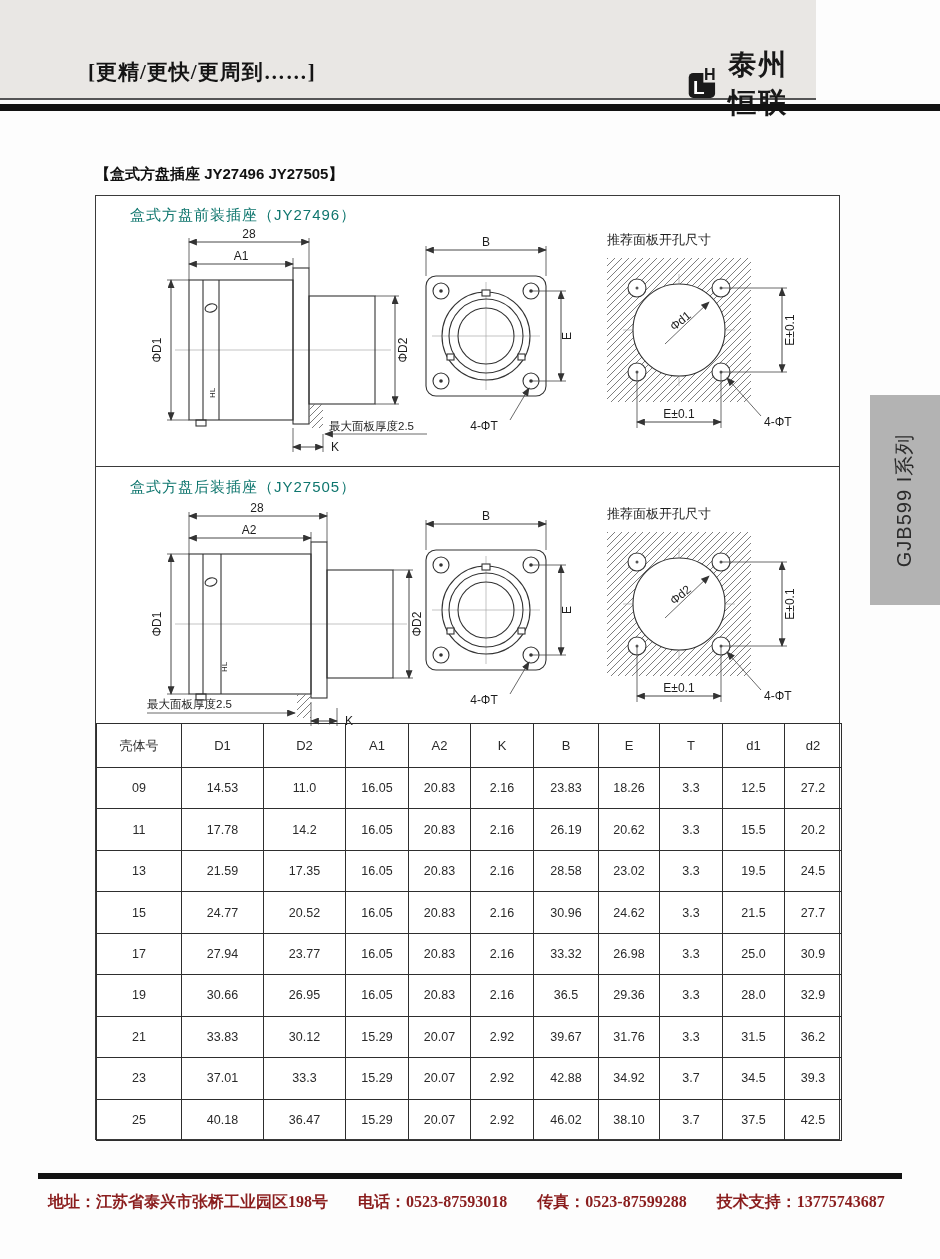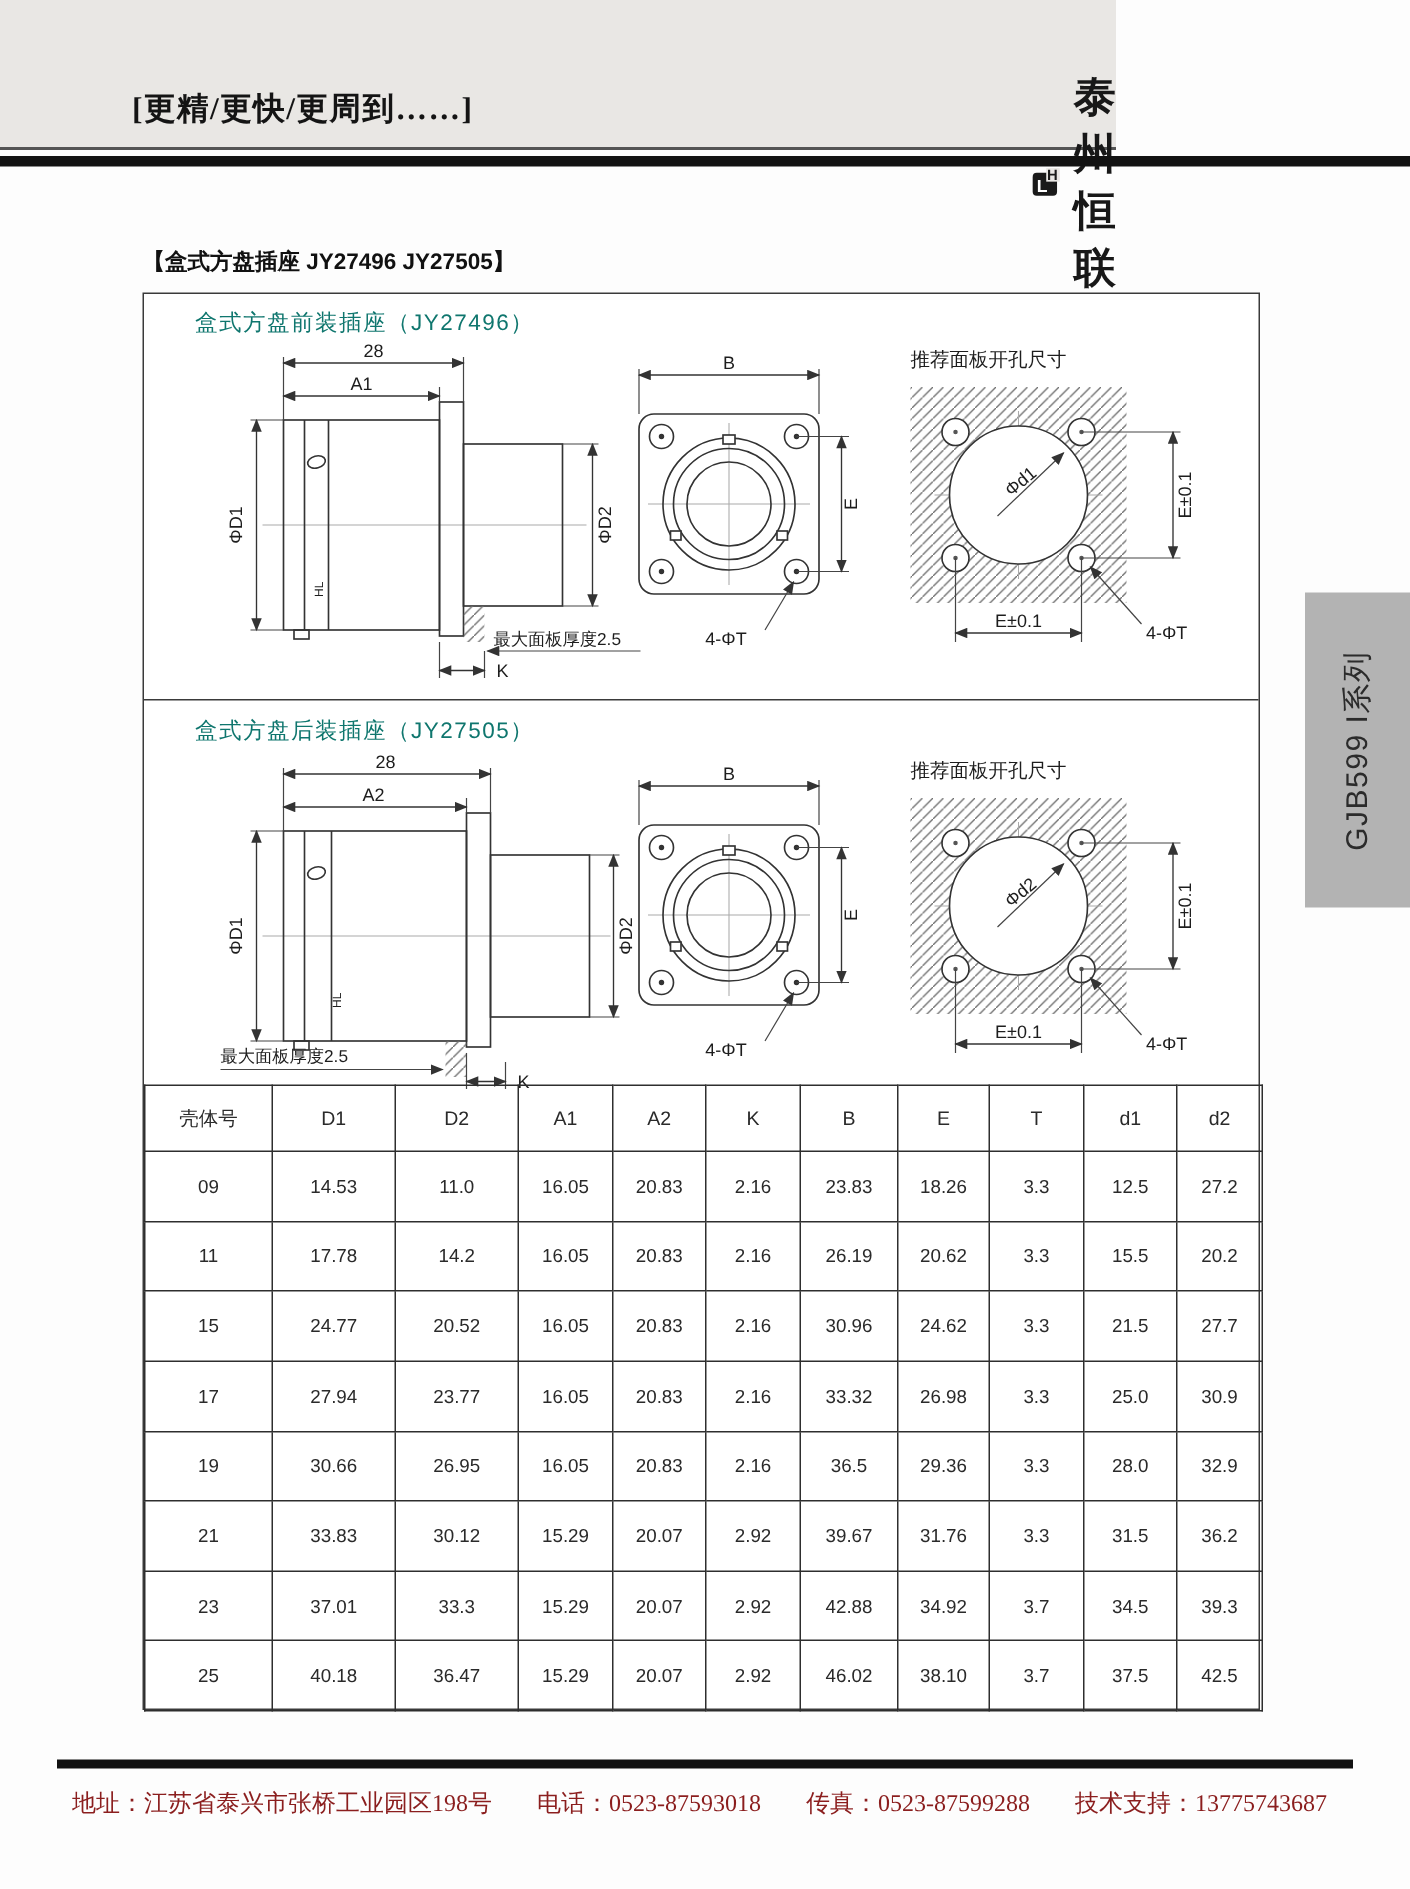--- a/index.html
+++ b/index.html
@@ -1,20 +1,20 @@
 <!DOCTYPE html>
 <html><head>
 <meta charset="utf-8">
 <style>
   * { margin:0; padding:0; box-sizing:border-box; }
   body { font-family:"Liberation Sans", sans-serif; background:#ffffff; }
   .page { position:relative; width:940px; height:1259px; background:#fdfdfd; overflow:hidden; }
 
   
-  .header { position:absolute; left:0; top:0; width:744px; height:100px;
+  .header { position:absolute; left:0; top:0; width:816px; height:100px;
             background:#e9e7e4; border-bottom:2px solid #555; }
   .slogan { position:absolute; left:88px; top:58px; font-family:"Liberation Serif", serif;
             font-weight:bold; font-size:21px; color:#141414; letter-spacing:1px; }
   .brand  { position:absolute; left:688px; top:46px; display:flex; align-items:center; gap:8px; }
   .brand-name { font-size:28px; font-weight:900; color:#181818; letter-spacing:2px; }
   .black-bar-top { position:absolute; left:0; top:104px; width:940px; height:7px; background:#121212; }
 
   
   .doc-title { position:absolute; left:95px; top:165px; font-size:15px; font-weight:bold; color:#111; }
 
@@ -55,21 +55,21 @@
 
   
   .side-tab { position:absolute; left:870px; top:395px; width:70px; height:210px;
               background:#b3b3b3; display:flex; align-items:center; justify-content:center; }
   .side-tab span { transform:rotate(-90deg); white-space:nowrap; font-size:20px;
               color:#2b2b2b; letter-spacing:1px; }
 
   
   .black-bar-bottom { position:absolute; left:38px; top:1173px; width:864px; height:6px; background:#121212; }
   .footer { position:absolute; left:48px; top:1192px; width:860px; display:flex; gap:30px;
-            font-family:"Liberation Serif", serif; font-weight:400; font-size:16px; color:#8b1e1e; }
+            font-family:"Liberation Serif", serif; font-weight:700; font-size:16px; color:#8b1e1e; }
 </style>
 </head>
 <body>
 
 <svg width="0" height="0" style="position:absolute">
   <defs>
     <marker id="arr" viewBox="0 0 10 8" markerWidth="9" markerHeight="7" refX="9" refY="4" orient="auto-start-reverse" markerUnits="userSpaceOnUse">
       <path d="M0,0 L10,4 L0,8 z" fill="#333"></path>
     </marker>
     <pattern id="hatch" patternUnits="userSpaceOnUse" width="7" height="7">
@@ -335,20 +335,33 @@
             <td>16.05</td>
             <td>20.83</td>
             <td>2.16</td>
             <td>26.19</td>
             <td>20.62</td>
             <td>3.3</td>
             <td>15.5</td>
             <td>20.2</td>
           </tr>
           <tr>
+            <td>13</td>
+            <td>21.59</td>
+            <td>17.35</td>
+            <td>16.05</td>
+            <td>20.83</td>
+            <td>2.16</td>
+            <td>28.58</td>
+            <td>23.02</td>
+            <td>3.3</td>
+            <td>19.5</td>
+            <td>24.5</td>
+          </tr>
+          <tr>
             <td>15</td>
             <td>24.77</td>
             <td>20.52</td>
             <td>16.05</td>
             <td>20.83</td>
             <td>2.16</td>
             <td>30.96</td>
             <td>24.62</td>
             <td>3.3</td>
             <td>21.5</td>

